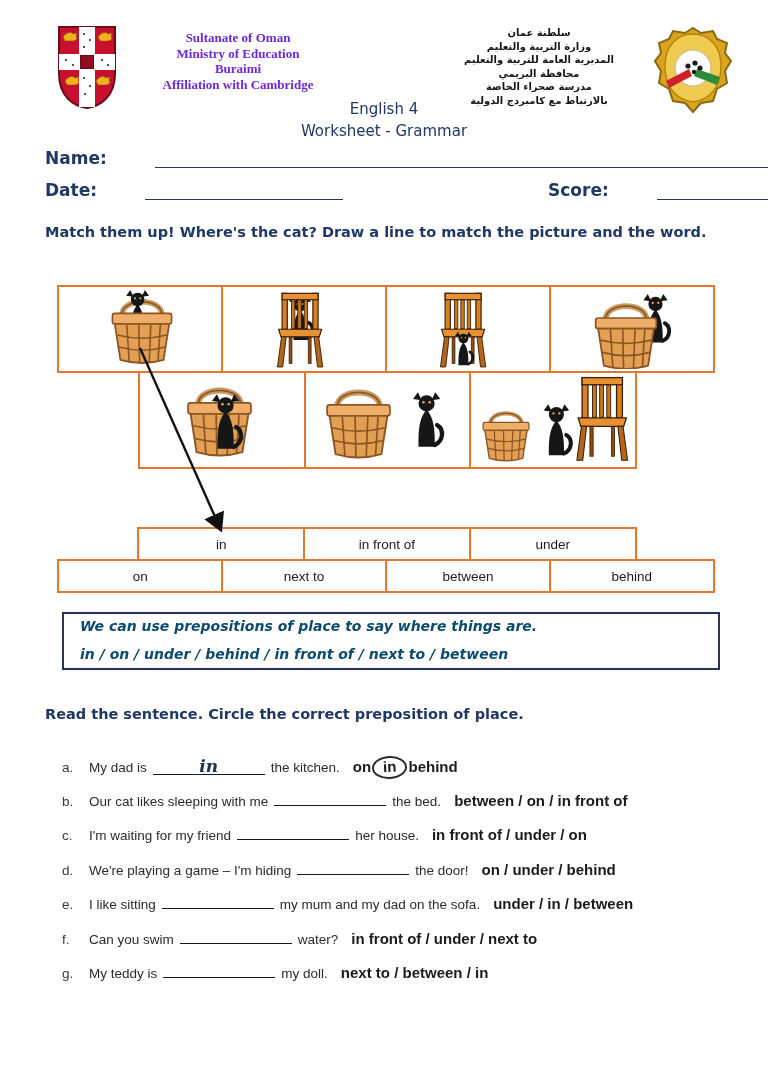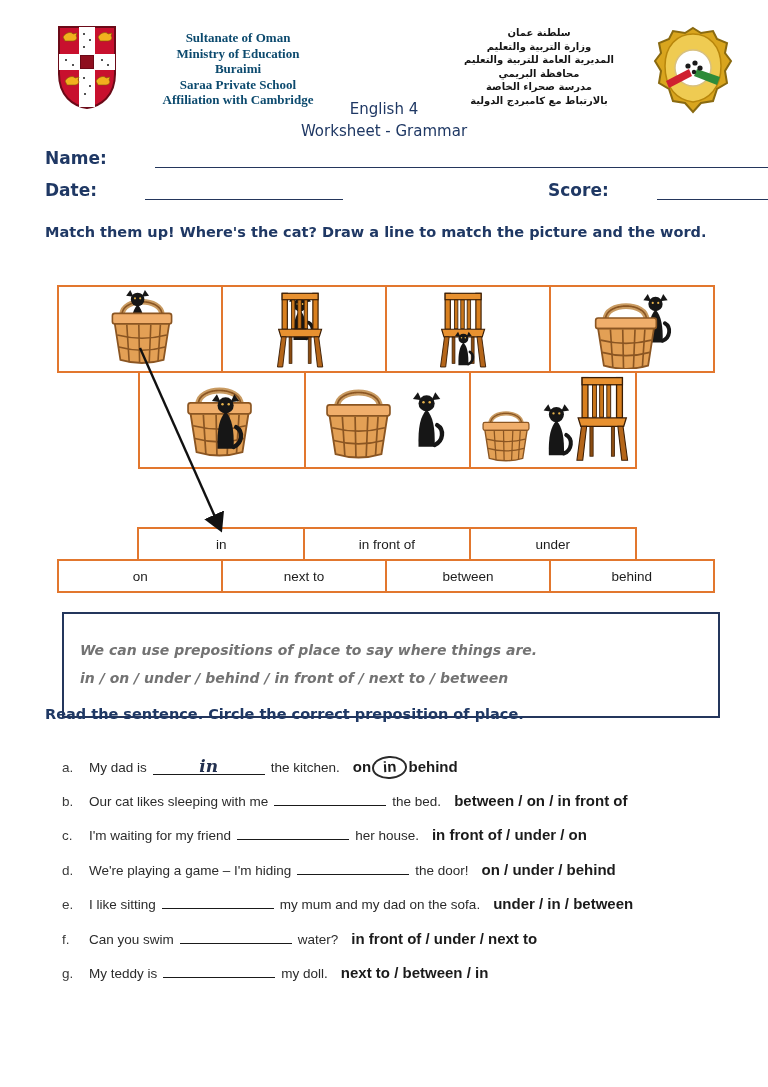--- a/index.html
+++ b/index.html
@@ -2,21 +2,21 @@
 <html><head>
 <meta charset="utf-8">
 <style>
   html,body{margin:0;padding:0;background:#e9e9e9;}
   .page{position:relative;width:768px;height:1087px;margin:0 auto;background:#ffffff;
         font-family:"Liberation Sans",sans-serif;color:#222;overflow:hidden;}
 
   
   .hdr-left-logo{position:absolute;left:56px;top:24px;}
   .hdr-left-text{position:absolute;left:116px;top:30px;width:244px;text-align:center;
-    font-family:"Liberation Serif",serif;font-weight:bold;font-size:13px;line-height:15.5px;color:#0c4a6e;}
+    font-family:"Liberation Serif",serif;font-weight:bold;font-size:13px;line-height:15.5px;color:#6d28d9;}
   .hdr-right-text{position:absolute;left:430px;top:26px;width:218px;text-align:center;direction:rtl;
     font-family:"DejaVu Sans",sans-serif;font-weight:bold;font-size:10px;line-height:13.5px;color:#151515;}
   .hdr-right-emblem{position:absolute;left:653px;top:26px;}
 
   
   .title{position:absolute;left:0;width:768px;text-align:center;
     font-family:"DejaVu Sans",sans-serif;font-weight:normal;font-size:15px;color:#1F3864;}
   .title1{top:100px;} .title2{top:122px;}
   .fieldrow{position:absolute;left:45px;display:flex;align-items:flex-end;
     font-family:"DejaVu Sans",sans-serif;font-weight:bold;font-size:17px;color:#1F3864;gap:44px;}
@@ -35,22 +35,22 @@
   .words-row1{left:137px;top:527px;width:500px;height:34px;}
   .words-row2{left:57px;top:559px;width:658px;height:34px;}
   .cell{flex:1;border:2.5px solid #E2772E;margin-left:-2.5px;background:#fff;
     display:flex;align-items:center;justify-content:center;box-sizing:border-box;}
   .cell:first-child{margin-left:0;}
   .wcell{font-size:13.5px;color:#1c1c1c;}
   .arrow-overlay{position:absolute;left:0;top:280px;width:768px;height:320px;pointer-events:none;}
 
   
   .notebox{position:absolute;left:62px;top:612px;width:622px;height:46px;border:2px solid #24365c;
-    padding:28px 16px;font-family:"DejaVu Sans",sans-serif;font-style:italic;font-weight:bold;
-    font-size:14px;color:#737373;}
+    padding:4px 16px;font-family:"DejaVu Sans",sans-serif;font-style:italic;font-weight:bold;
+    font-size:14px;color:#0c4a6e;}
   .notebox .nline2{margin-top:12px;}
 
   
   .items{position:absolute;left:62px;top:756px;width:672px;display:flex;flex-direction:column;}
   .item{display:flex;align-items:baseline;height:20px;margin-bottom:14.5px;white-space:nowrap;
     font-size:13.5px;color:#2b2b2b;}
   .item .letter{width:27px;color:#3a3a3a;}
   .blank{display:inline-block;min-width:112px;border-bottom:1.6px solid #1a1a1a;
     margin:0 6px;text-align:center;height:14px;vertical-align:baseline;}
   .fillword{font-family:"DejaVu Serif",serif;font-style:italic;font-weight:bold;
@@ -127,21 +127,20 @@
         <path d="M40,57 c2,-4 8,-6 10,-3 l4,-1 -1,3 c2,2 0,5 -3,5 l-8,0 z"></path>
       </g>
       <rect x="24.5" y="31.5" width="13" height="13" fill="#8f0f1f" stroke="#6b0a18" stroke-width="1"></rect>
     </svg>
   </div>
 
   <div class="hdr-left-text" id="logo-left-text">
       <div>Sultanate of Oman</div>
       <div>Ministry of Education</div>
       <div>Buraimi</div>
-      <div>Saraa Private School</div>
       <div>Affiliation with Cambridge</div>
     </div>
 
   <div class="hdr-right-text" id="logo-right-text">
       <div>سلطنة عمان</div>
       <div>وزارة التربية والتعليم</div>
       <div>المديرية العامة للتربية والتعليم</div>
       <div>محافظة البريمي</div>
       <div>مدرسة صحراء الخاصة</div>
       <div>بالارتباط مع كامبردج الدولية</div>

